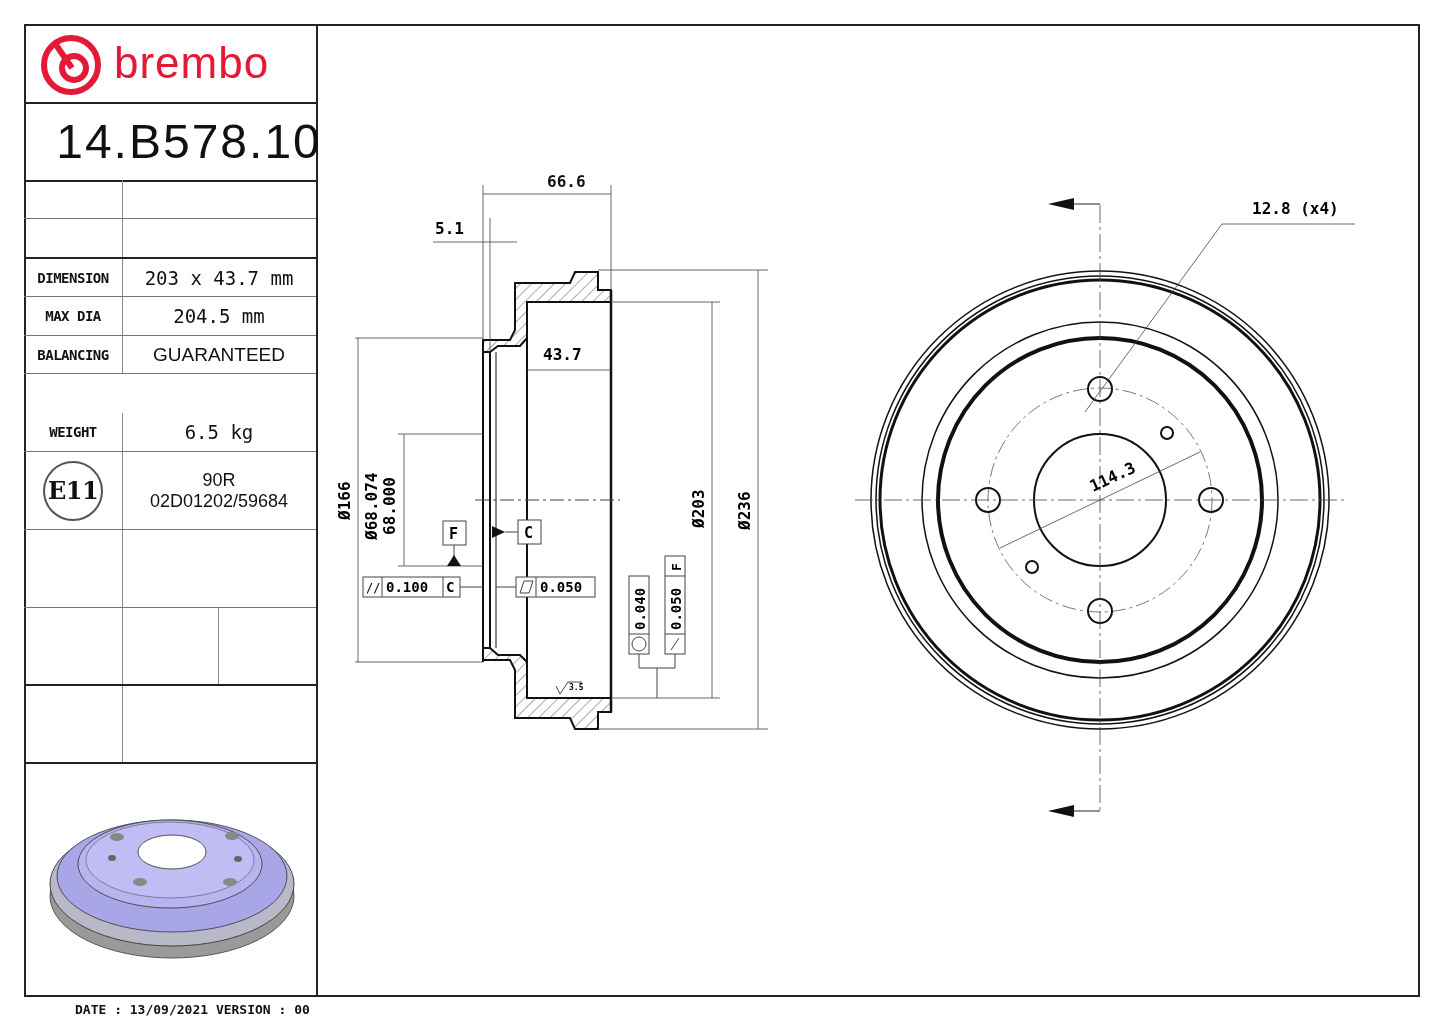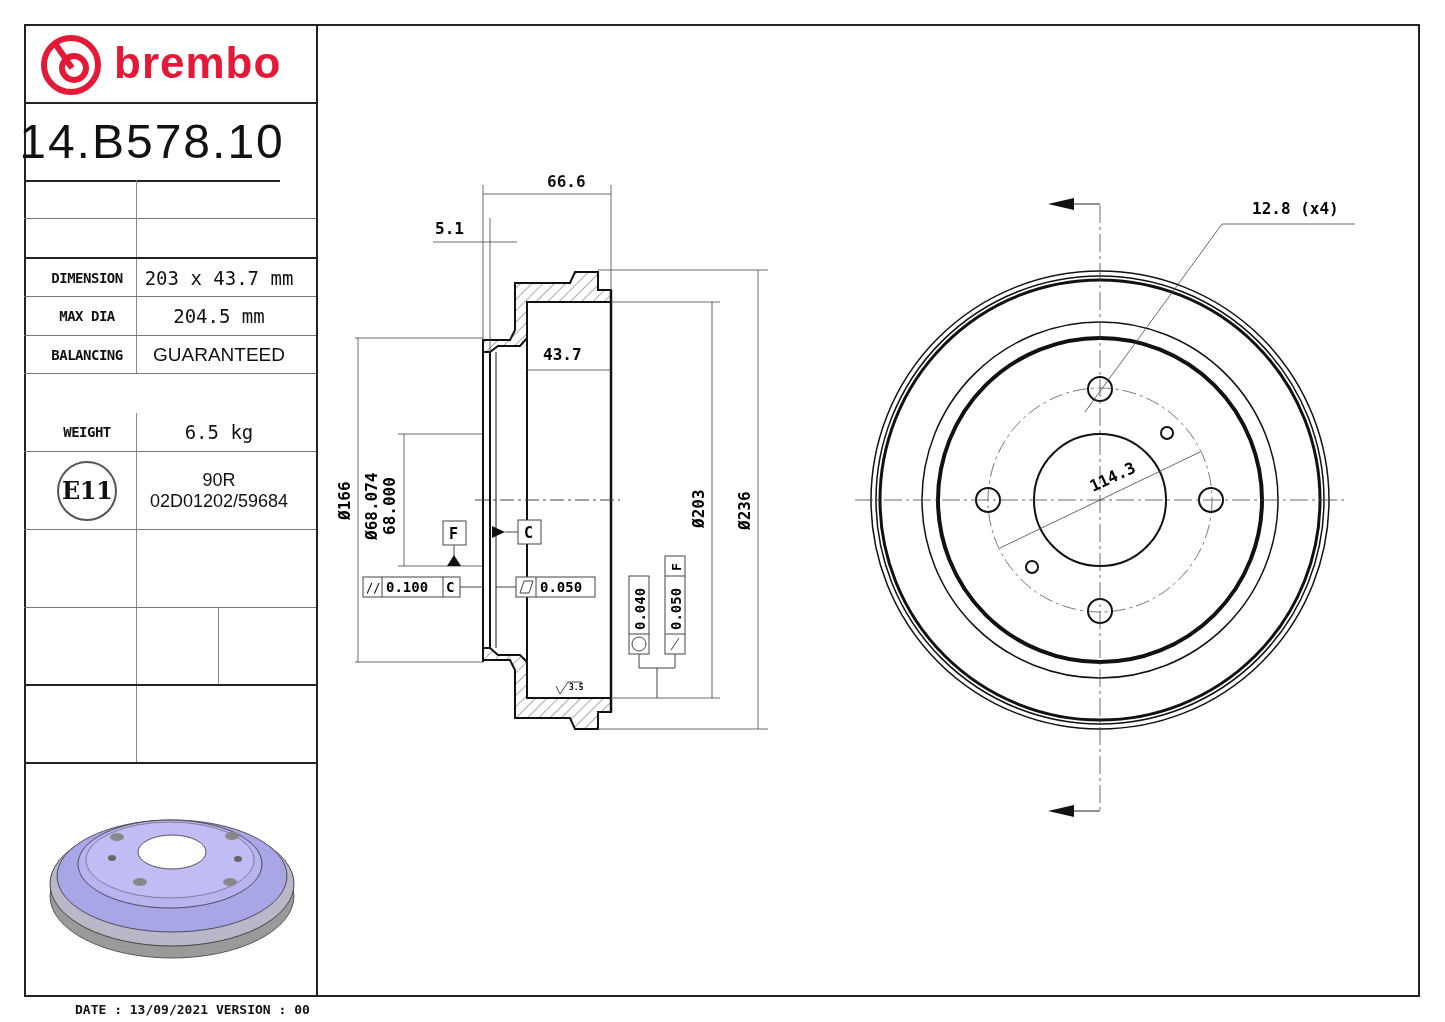--- a/index.html
+++ b/index.html
@@ -5,35 +5,35 @@
   html, body { margin: 0; padding: 0; background: #ffffff; }
   body { width: 1445px; height: 1022px; position: relative; overflow: hidden;
          font-family: "DejaVu Sans Mono", "Liberation Mono", monospace; color: #111; }
   .sheet { position: absolute; left: 24px; top: 24px; width: 1396px; height: 973px;
            border: 2px solid #222; box-sizing: border-box; }
   .panel { position: absolute; left: 24px; top: 24px; width: 294px; height: 973px;
            border-right: 2px solid #222; box-sizing: border-box; }
   .row { position: absolute; left: 0; width: 292px; box-sizing: border-box;
          border-bottom: 1px solid #777; }
   .row.thick { border-bottom: 2px solid #222; }
-  .cell-label { position: absolute; left: 14px; top: 0; bottom: 0; width: 98px;
+  .cell-label { position: absolute; left: 0; top: 0; bottom: 0; width: 98px;
                 border-right: 1px solid #888; display: flex; align-items: center;
                 justify-content: center; font-size: 14px; font-weight: bold;
                 font-family: "DejaVu Sans Mono", monospace; letter-spacing: -0.5px; }
   .cell-value { position: absolute; left: 98px; right: 0; top: 0; bottom: 0;
                 display: flex; align-items: center; justify-content: center;
                 font-size: 19px; font-family: "Liberation Sans", sans-serif; }
   .mono-val { font-family: "DejaVu Sans Mono", monospace; font-size: 19px; }
   .logo { position: absolute; left: 0; top: 0; width: 292px; height: 78px;
           border-bottom: 2px solid #222; display: flex; align-items: center; }
-  .logo-text { font-family: "Liberation Sans", sans-serif; font-size: 44px; font-weight: bold;
+  .logo-text { font-family: "Liberation Sans", sans-serif; font-size: 44px; font-weight: normal;
                color: #e31937; margin-left: 8px; letter-spacing: 1px; }
   .partno { position: absolute; left: 0; top: 78px; width: 256px; height: 78px;
             border-bottom: 2px solid #222; display: flex; align-items: center; justify-content: center;
-            font-family: "Liberation Sans", sans-serif; font-size: 48px; letter-spacing: 2px; }
+            font-family: "Liberation Sans", sans-serif; font-size: 48px; letter-spacing: 2px; padding-left: 37px; }
   .footer { position: absolute; left: 43px; top: 1002px; font-size: 13px; font-weight: bold;
             font-family: "DejaVu Sans Mono", monospace; padding-left: 32px; }
   .e11 { width: 56px; height: 56px; border: 2px solid #555; border-radius: 50%;
          display: flex; align-items: center; justify-content: center;
          font-family: "DejaVu Serif", serif; font-size: 24px; font-weight: bold; }
   .dim-text { font-family: "DejaVu Sans Mono", monospace; font-size: 16px; fill: #111; }
   svg text { font-family: "DejaVu Sans Mono", monospace; }
 </style>
 </head>
 <body>

